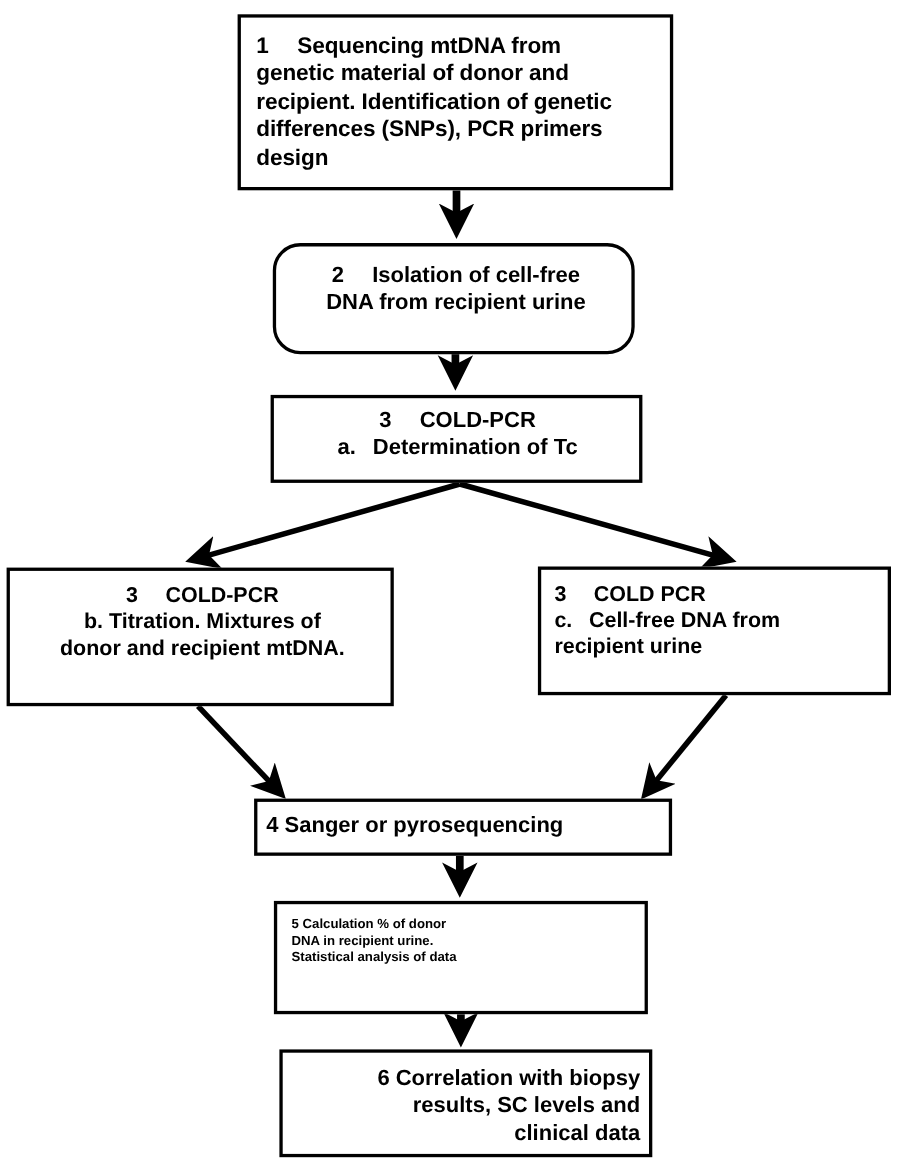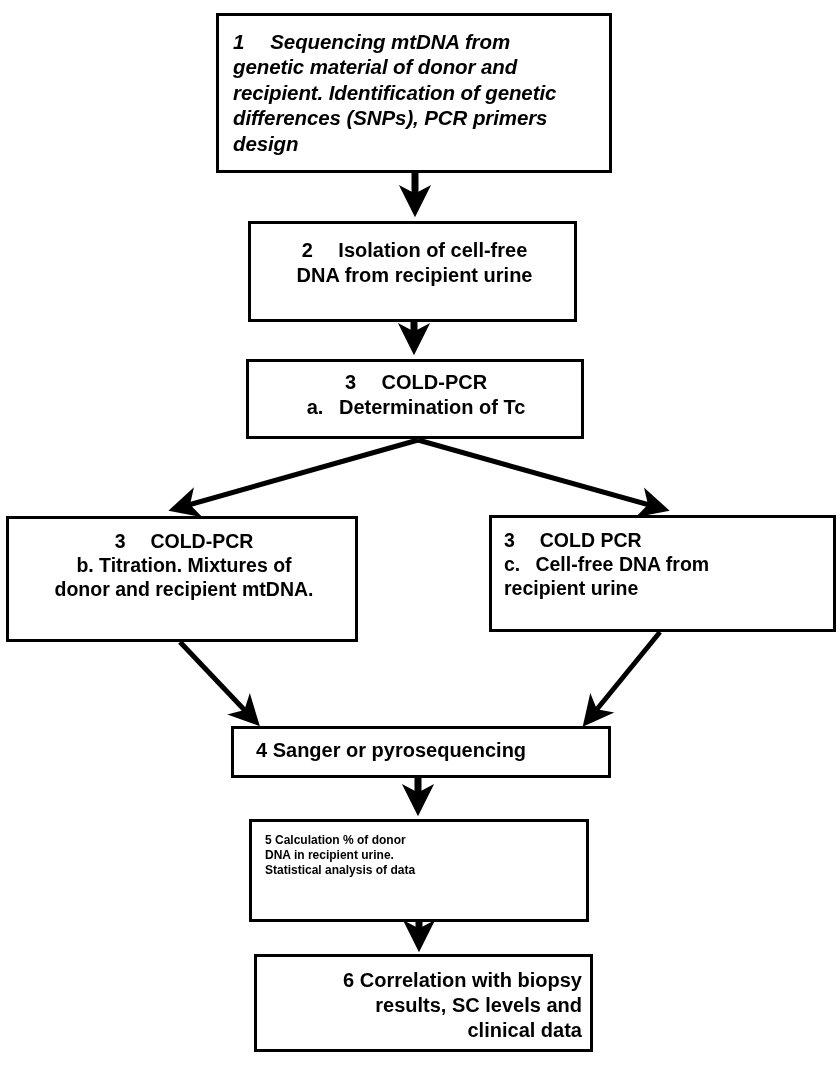--- a/index.html
+++ b/index.html
@@ -41,59 +41,59 @@
     display: block;
     white-space: pre-line;
   }
   
   #node-1 {
     left: 216px;  top: 13px;
     width: 396px; height: 160px;
     padding: 13px 10px 4px 14px;
     font-size: 20.5px;
     letter-spacing: -0.1px;
-    font-style: italic;
   }
   
   #node-2 {
     left: 248px;  top: 221px;
     width: 329px; height: 101px;
     padding: 14px 8px 0 12px;
     font-size: 20px;
     text-align: center;
+    border-radius: 25px;
   }
   
   #node-3a {
     left: 246px;  top: 359px;
     width: 338px; height: 80px;
     padding: 8px 10px 0 12px;
     font-size: 20px;
     text-align: center;
   }
   
   #node-3b {
     left: 6px;    top: 516px;
     width: 352px; height: 126px;
     padding: 10px 8px 0 12px;
     font-size: 19.5px;
     text-align: center;
   }
   
   #node-3c {
     left: 489px;  top: 515px;
-    width: 347px; height: 117px;
+    width: 321px; height: 117px;
     padding: 10px 8px 0 12px;
     font-size: 19.5px;
     text-align: left;
   }
   
   #node-4 {
     left: 231px;  top: 726px;
     width: 380px; height: 52px;
-    padding: 9px 8px 0 22px;
+    padding: 9px 8px 0 8px;
     font-size: 20px;
   }
   
   #node-5 {
     left: 249px;  top: 819px;
     width: 340px; height: 103px;
     padding: 11px 8px 0 13px;
     font-size: 12px;
   }
   

